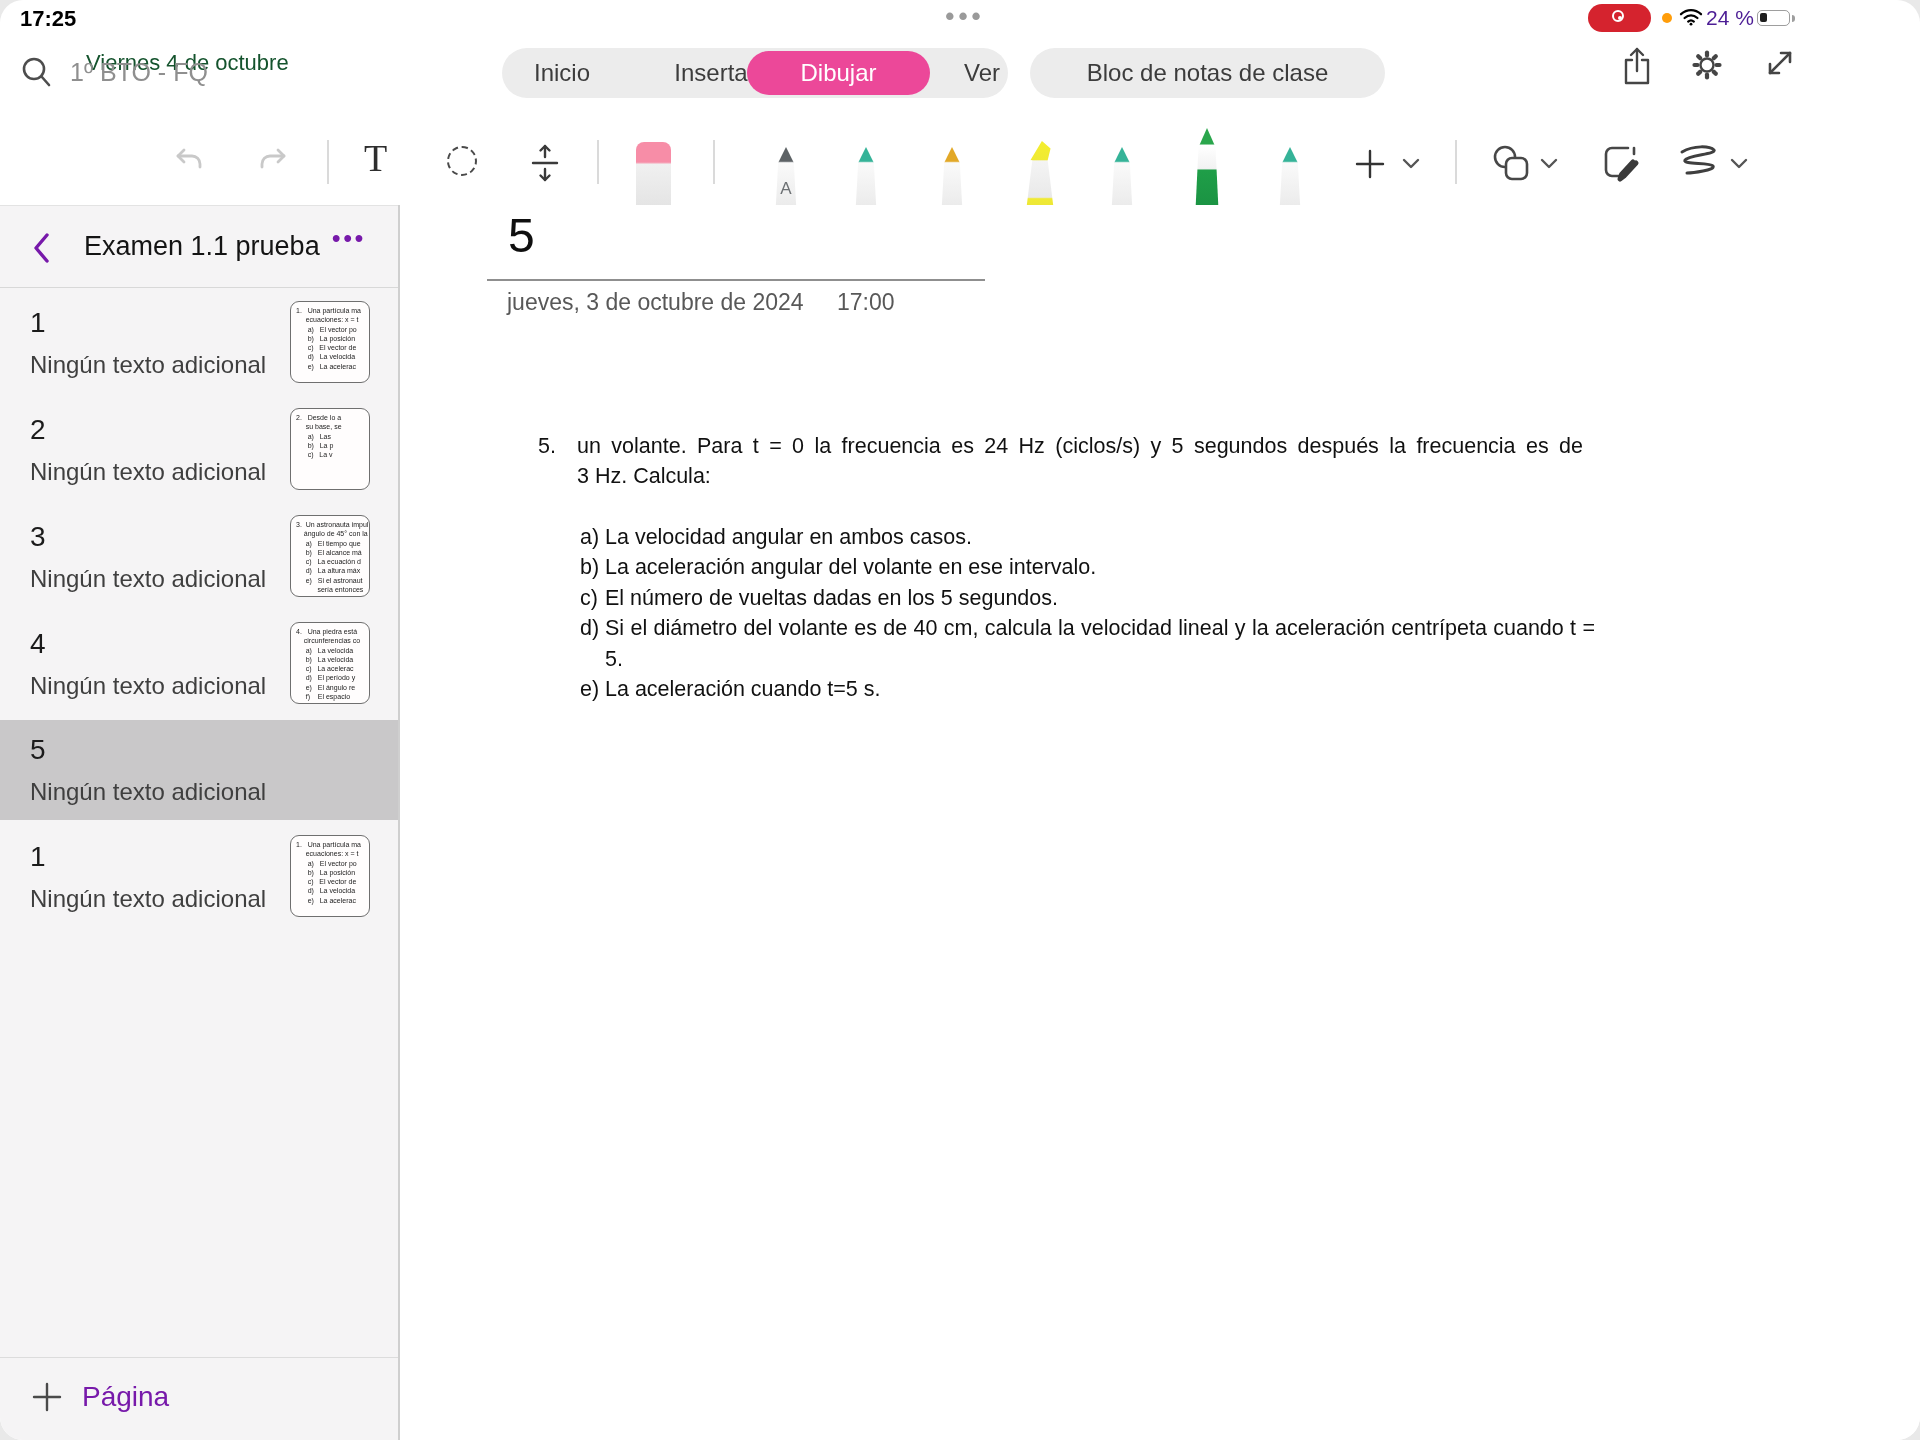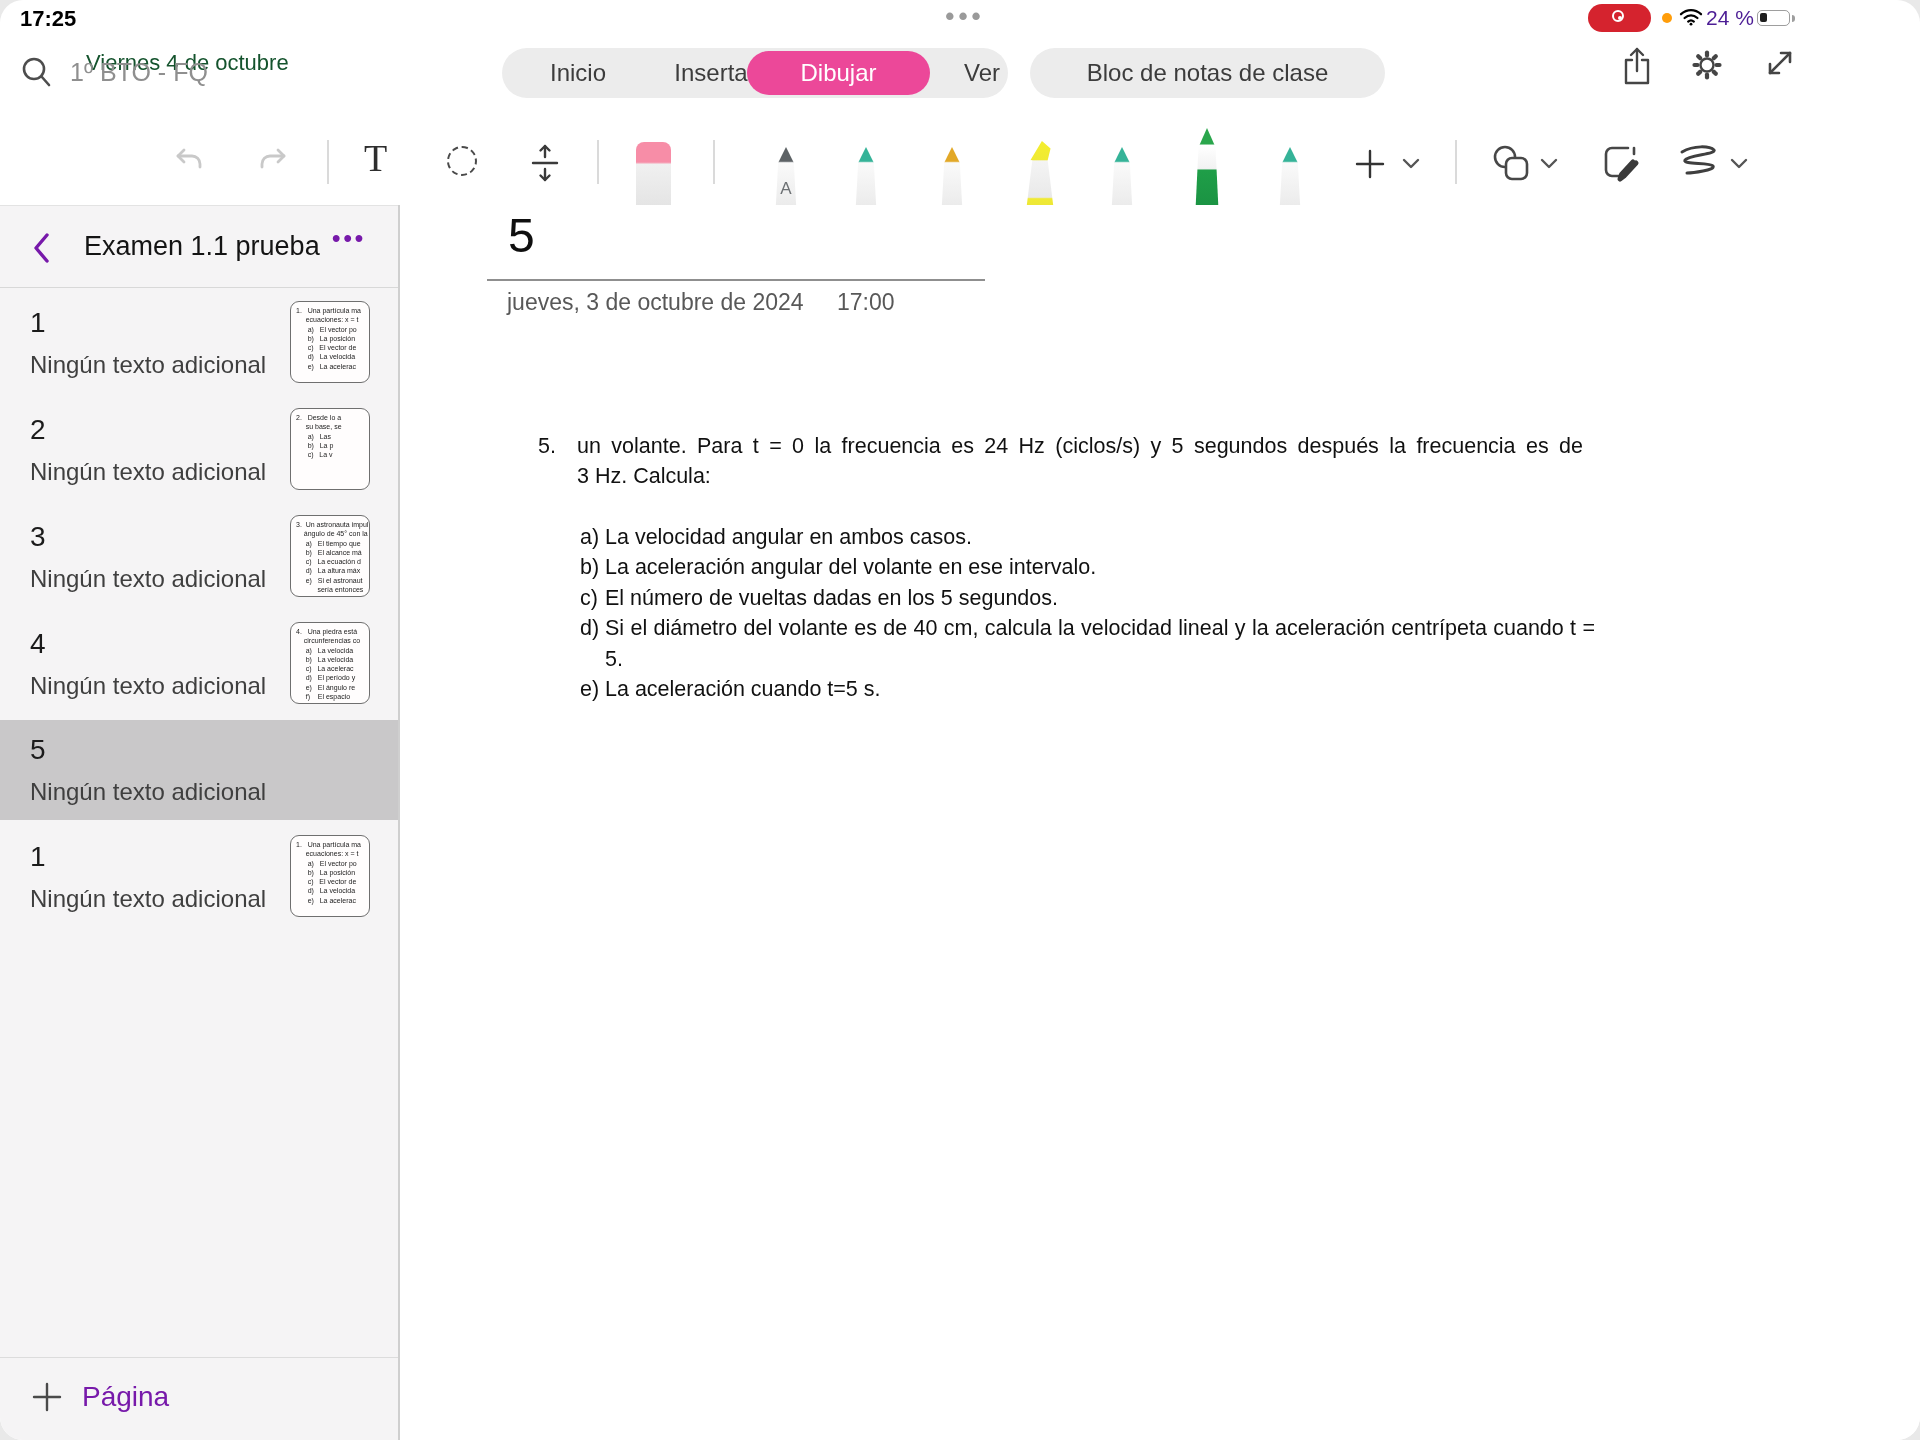--- a/index.html
+++ b/index.html
@@ -21,21 +21,21 @@
   .sb-batt-pct { position:absolute; left:1706px; top:6px; font-size:21px; color:#4c1d95; }
   .batt { position:absolute; left:1757px; top:10px; width:33px; height:16px; border:1.5px solid rgba(0,0,0,.38); border-radius:5px; }
   .batt-fill { position:absolute; left:2px; top:2px; width:7px; height:9px; background:#1d1d1d; border-radius:2px; }
   .batt-nub { position:absolute; left:1792px; top:14.5px; width:3px; height:7px; background:rgba(0,0,0,.38); border-radius:0 3px 3px 0; }
   
   .appheader { position:absolute; left:0; top:36px; width:1544px; height:74px; }
   .search-ico { position:absolute; left:18px; top:18px; }
   .nb-name { position:absolute; left:70px; top:22px; font-size:25px; color:#8f8f8f; }
   .tabgroup { position:absolute; left:502px; top:12px; width:506px; height:50px; background:#ececec; border-radius:25px; }
   .tab { position:absolute; top:0; height:50px; line-height:50px; font-size:24px; color:#3c3c3c; transform:translateX(-50%); cursor:default; }
-  .tab-inicio { left:76px; } .tab-insertar { left:213px; } .tab-ver { left:480px; }
+  .tab-inicio { left:60px; } .tab-insertar { left:213px; } .tab-ver { left:480px; }
   .tab-active-pill { position:absolute; left:245px; top:3px; width:183px; height:44px; background:#ec4899; border-radius:22px; text-align:center; line-height:44px; font-size:24px; color:#ffffff; font-weight:500; }
   .bloc-pill { position:absolute; left:1030px; top:12px; width:355px; height:50px; background:#ececec; border-radius:25px; text-align:center; line-height:50px; font-size:24px; color:#3c3c3c; }
   .hdr-ico { position:absolute; top:9px; }
   .ico-share { left:1620px; } .ico-gear { left:1687px; } .ico-expand { left:1762px; }
   
   .drawtoolbar { position:absolute; left:0; top:110px; width:1920px; height:95px; overflow:hidden; }
   .tb-sep { position:absolute; top:30px; width:1.5px; height:44px; background:#dadada; }
   .tb-ico { position:absolute; top:33px; }
   .tool-T { position:absolute; left:364px; top:26px; font-family:"Liberation Serif","DejaVu Serif",serif; font-size:38px; color:#2e2e2e; }
   .lasso { position:absolute; left:447px; top:36px; width:30px; height:30px; border:2.4px dashed #4a4a4a; border-radius:50%; }

